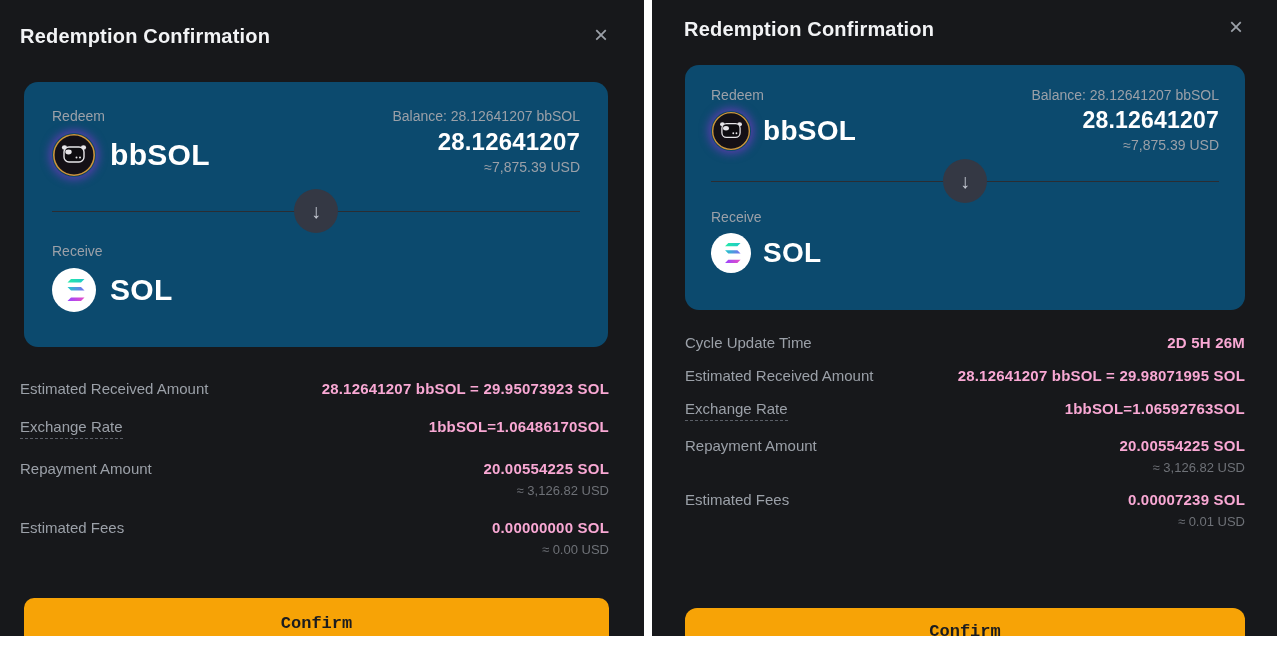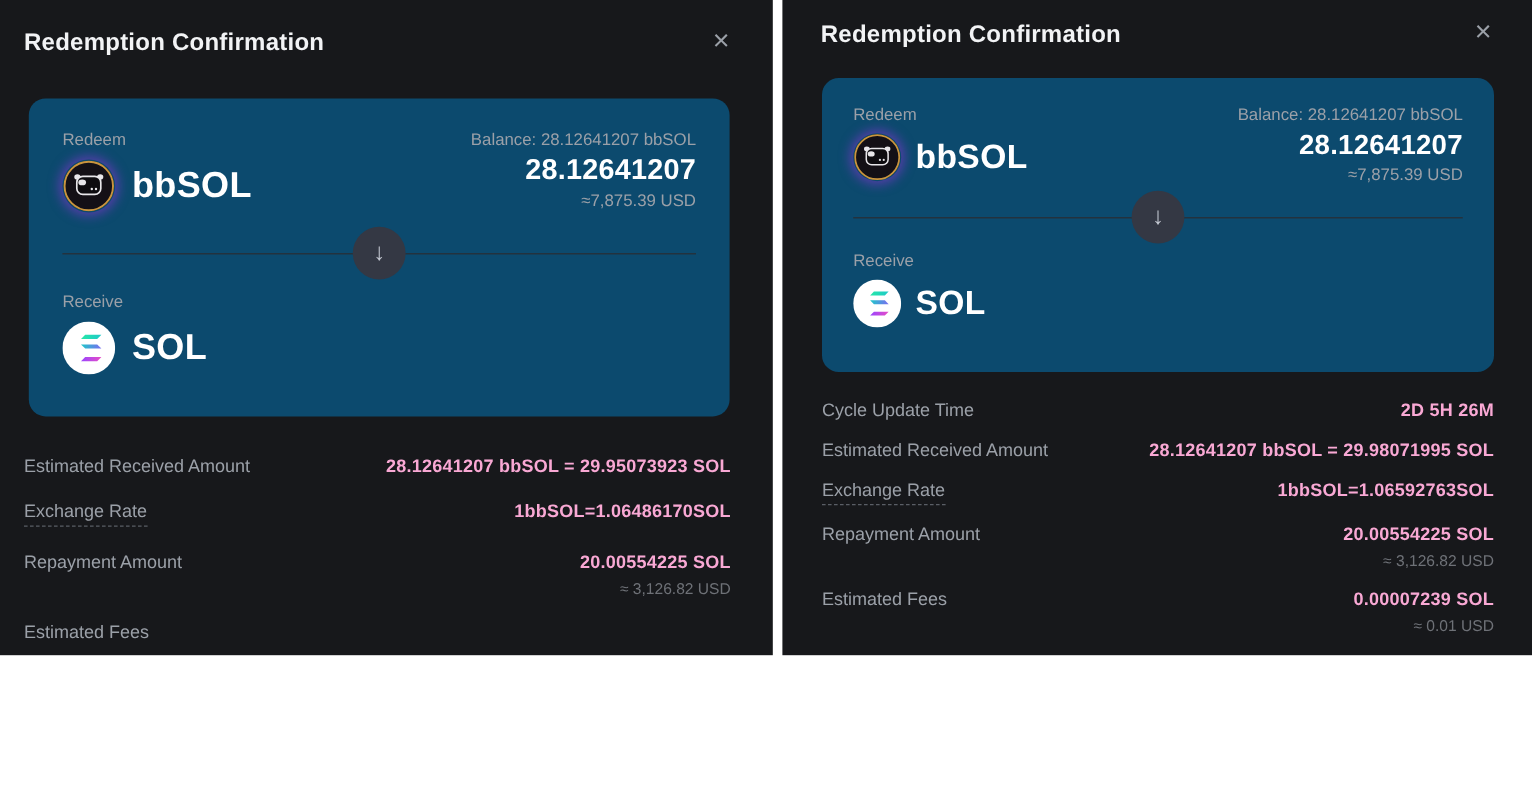--- a/index.html
+++ b/index.html
@@ -1,18 +1,18 @@
 <!DOCTYPE html>
 <html><head>
 <meta charset="utf-8">
 <style>
   * { margin:0; padding:0; box-sizing:border-box; }
   html,body { width:1277px; height:671px; background:#ffffff; font-family:"Liberation Sans", sans-serif; }
   .page { width:1277px; height:671px; display:flex; overflow:hidden; }
-  .panel { position:relative; height:546px; background:#17181b; color:#f2f3f5; overflow:hidden; }
+  .panel { position:relative; height:636px; background:#17181b; color:#f2f3f5; overflow:hidden; }
   .panel-left  { width:644px; }
   .panel-gap   { width:8px; background:#ffffff; }
   .panel-right { width:625px; }
 
   .modal-title { position:absolute; font-size:20px; font-weight:700; color:#f2f3f5; letter-spacing:.2px; }
   .panel-left  .modal-title { left:20px; top:25px; }
   .panel-right .modal-title { left:32px; top:18px; }
 
   .close-btn { position:absolute; font-size:24px; line-height:20px; color:#9ba0a8; cursor:pointer; }
   .panel-left  .close-btn { right:36px; top:25px; }
@@ -58,21 +58,21 @@
   .panel-right .rows { left:33px; right:32px; top:334px; gap:16px; }
   .row { display:flex; justify-content:space-between; align-items:flex-start; }
   .row-label { font-size:15px; color:#9ba0a8; white-space:nowrap; }
   .row-label.dashed { border-bottom:1px dashed #5a5e66; padding-bottom:3px; cursor:help; }
   .row-value { font-size:15px; font-weight:700; color:#f9a8d4; text-align:right; letter-spacing:.2px; }
   .row-value-block { text-align:right; }
   .row-sub { font-size:13px; color:#6e7177; margin-top:6px; }
 
   
   .confirm-btn { position:absolute; display:flex; align-items:center; justify-content:center;
-    background:#f7a306; color:#1b1c1f; font-size:17px; font-weight:700; cursor:pointer; border:none; }
+    background:#f7a306; color:#1b1c1f; font-size:17px; font-weight:700; cursor:pointer; border:none;font-family:Liberation Mono, monospace; }
   .panel-left  .confirm-btn { left:24px; right:35px; top:598px; height:50px; border-radius:10px; }
   .panel-right .confirm-btn { left:33px; right:32px; top:608px; height:46px; border-radius:12px; }
 </style>
 </head>
 <body>
 
 <svg width="0" height="0" style="position:absolute" aria-hidden="true">
   <defs>
     <linearGradient id="solg1" x1="0" y1="0" x2="1" y2="0">
       <stop offset="0" stop-color="#27e8a7"></stop>
@@ -157,20 +157,24 @@
       </div>
       <div class="row">
         <span class="row-label">Repayment Amount</span>
         <span class="row-value-block">
           <div class="row-value">20.00554225 SOL</div>
           <div class="row-sub">≈ 3,126.82 USD</div>
         </span>
       </div>
       <div class="row">
         <span class="row-label">Estimated Fees</span>
+        <span class="row-value-block">
+          <div class="row-value">0.00000000 SOL</div>
+          <div class="row-sub">≈ 0.00 USD</div>
+        </span>
       </div>
     </div>
 
     <button class="confirm-btn">Confirm</button>
   </div>
 
   <div class="panel-gap"></div>
 
   <div class="panel panel-right">
     <div class="modal-title">Redemption Confirmation</div>

